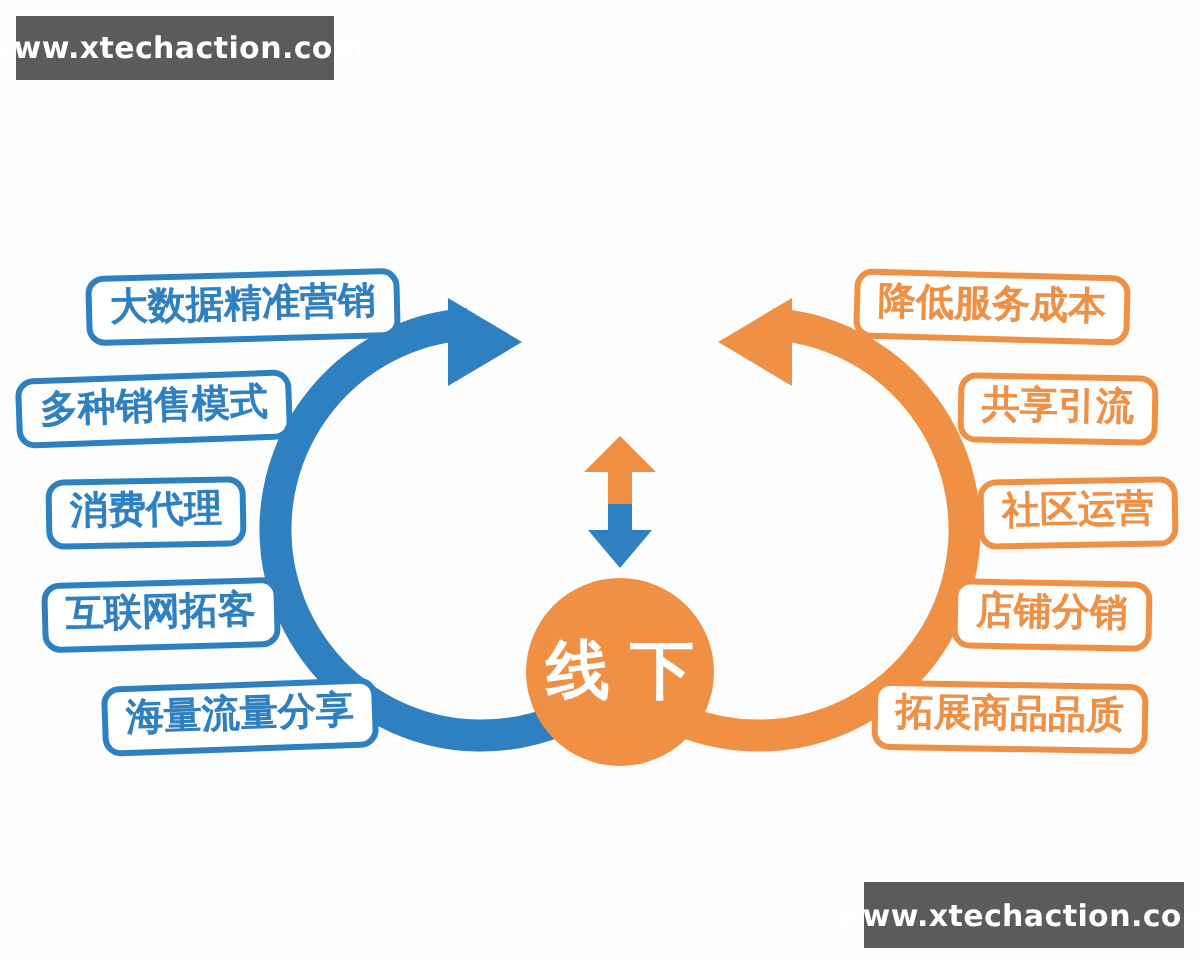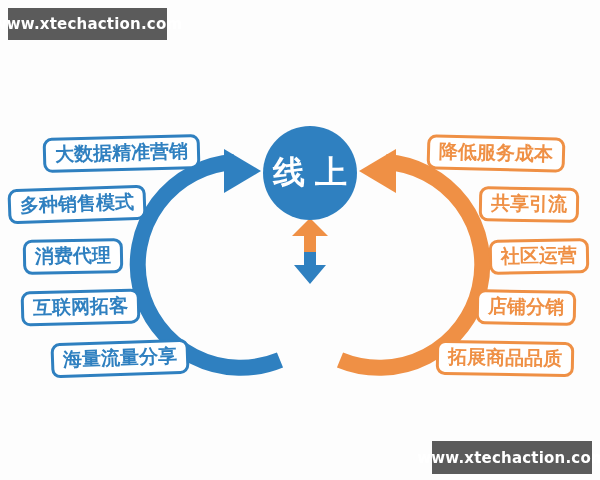--- a/index.html
+++ b/index.html
@@ -56,22 +56,22 @@
 
     <path class="arc-orange" d="M 340 360 A 103 103 0 1 0 386 162"></path>
     <polygon class="fill-orange" points="359,171 396,149 396,193"></polygon>
 
     <g>
       <polygon class="fill-orange" points="310,218 328,236 316,236 316,252 304,252 304,236 292,236"></polygon>
       <polygon class="fill-blue" points="304,252 316,252 316,265 326,265 310,284 294,265 304,265"></polygon>
     </g>
   </svg>
 
-  <div class="node online">
-    <span>线上</span>
+  <div class="node offline">
+    <span>线下</span>
   </div>
 
   <div class="tag blue" style="left:43px;top:136px;transform:rotate(-1.5deg);">大数据精准营销</div>
   <div class="tag blue" style="left:8px;top:187px;transform:rotate(-2deg);">多种销售模式</div>
   <div class="tag blue" style="left:23px;top:239px;transform:rotate(-1deg);">消费代理</div>
   <div class="tag blue" style="left:21px;top:290px;transform:rotate(-1.5deg);">互联网拓客</div>
   <div class="tag blue" style="left:51px;top:341px;transform:rotate(-2deg);">海量流量分享</div>
 
   <div class="tag orange" style="left:427px;top:136px;transform:rotate(1.5deg);">降低服务成本</div>
   <div class="tag orange" style="left:479px;top:187px;transform:rotate(1deg);">共享引流</div>

